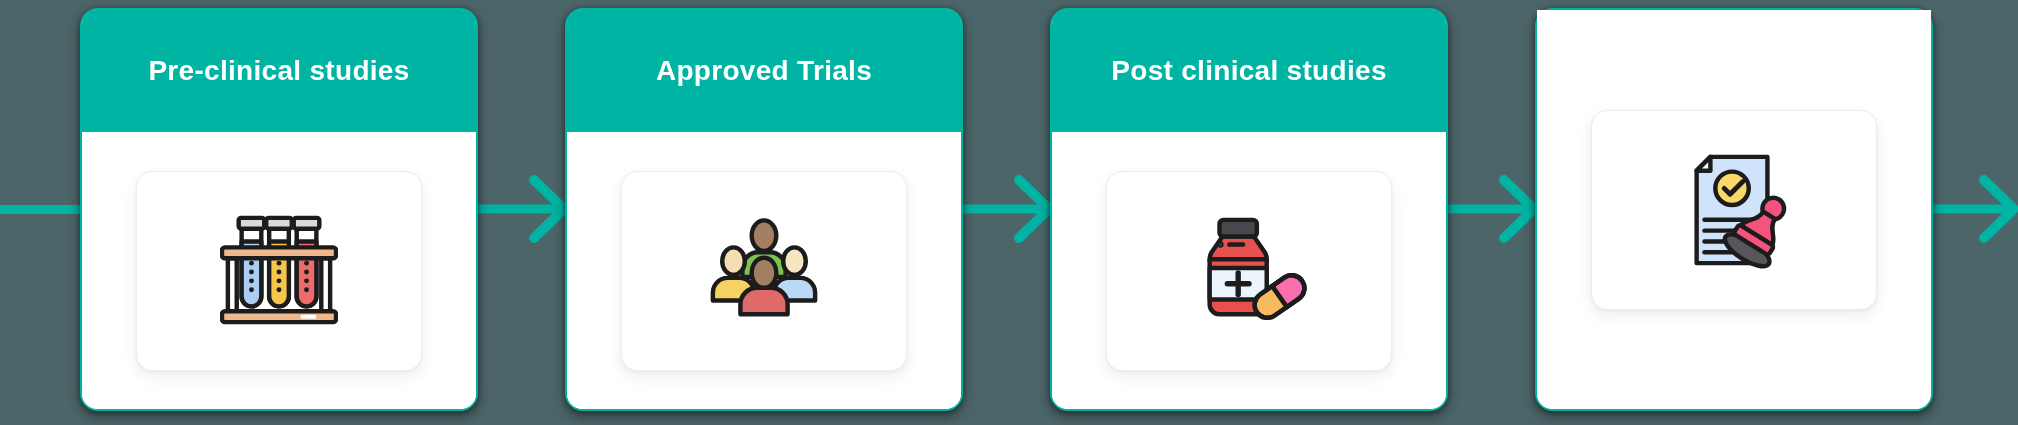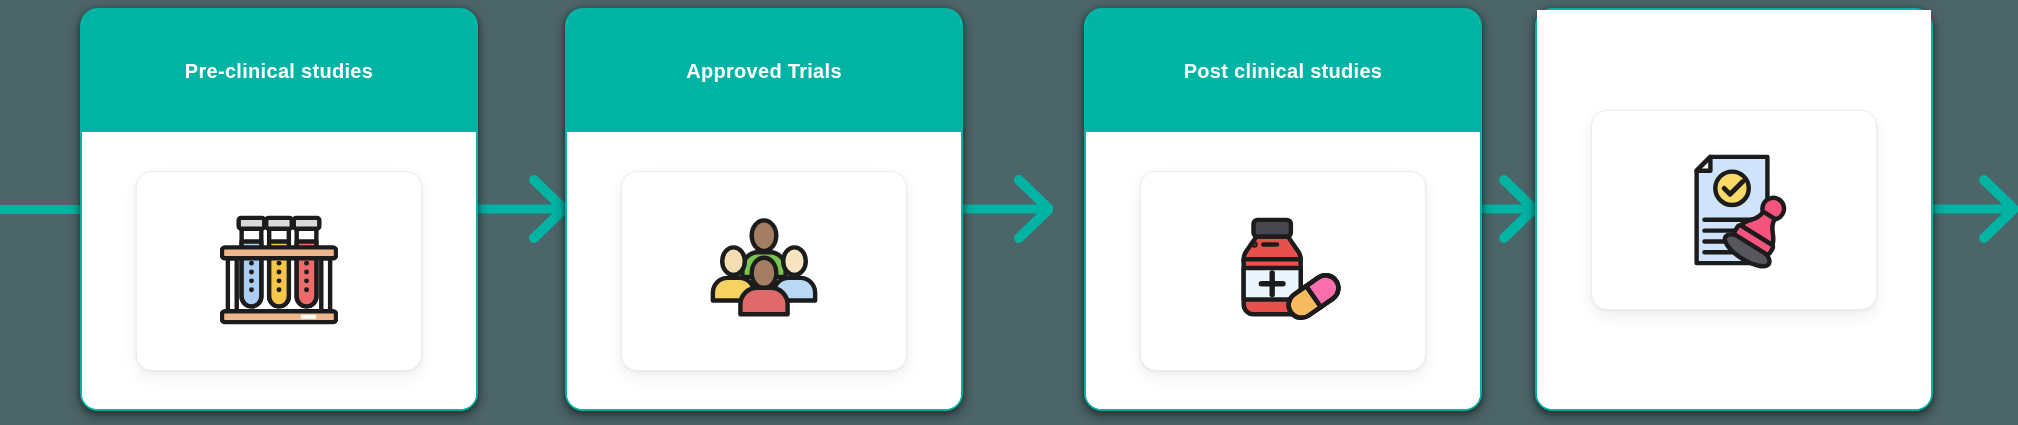--- a/index.html
+++ b/index.html
@@ -18,21 +18,21 @@
     z-index:2;
     display:flex;flex-direction:column;
   }
   .card-header{
     height:122px;flex:0 0 122px;
     background:#00b4a4;
     border-radius:15px 15px 0 0;
     display:flex;align-items:center;justify-content:center;
   }
   .card-title{
-    color:#ffffff;font-size:20px;font-weight:700;letter-spacing:.3px;
+    color:#ffffff;font-size:28px;font-weight:700;letter-spacing:.3px;
     white-space:nowrap;
   }
   .card-body{
     flex:1;display:flex;align-items:center;justify-content:center;
     background:#ffffff;border-radius:0 0 15px 15px;
   }
   .icon-tile{
     width:284px;height:198px;
     background:#ffffff;
     border:1px solid #ededed;
@@ -146,21 +146,21 @@
           <path d="M70,90 V82 a15,15 0 0 1 15,-15 h12 a15,15 0 0 1 15,15 v8 z" fill="#b9d8f4"></path>
 
           <ellipse cx="60" cy="62" rx="12.5" ry="15.5" fill="#a37e62"></ellipse>
           <path d="M36,104 V94 a17,17 0 0 1 17,-17 h14 a17,17 0 0 1 17,17 v10 z" fill="#e06a6a"></path>
         </g>
       </svg>
     </div>
   </div>
 </div>
 
-<div class="step-card" style="left:1084px">
+<div class="step-card" style="left:1050px">
   <div class="card-header">
     <span class="card-title">Post clinical studies</span>
   </div>
   <div class="card-body">
     <div class="icon-tile">
       <svg viewBox="0 0 120 120">
         <g stroke="#1c1c1c" stroke-width="4.5" stroke-linejoin="round" stroke-linecap="round">
 
           <path d="M33,25 h32 l11,16 q2,3 2,7 v2 h-58 v-2 q0,-4 2,-7 z" fill="#e8504e"></path>
 

